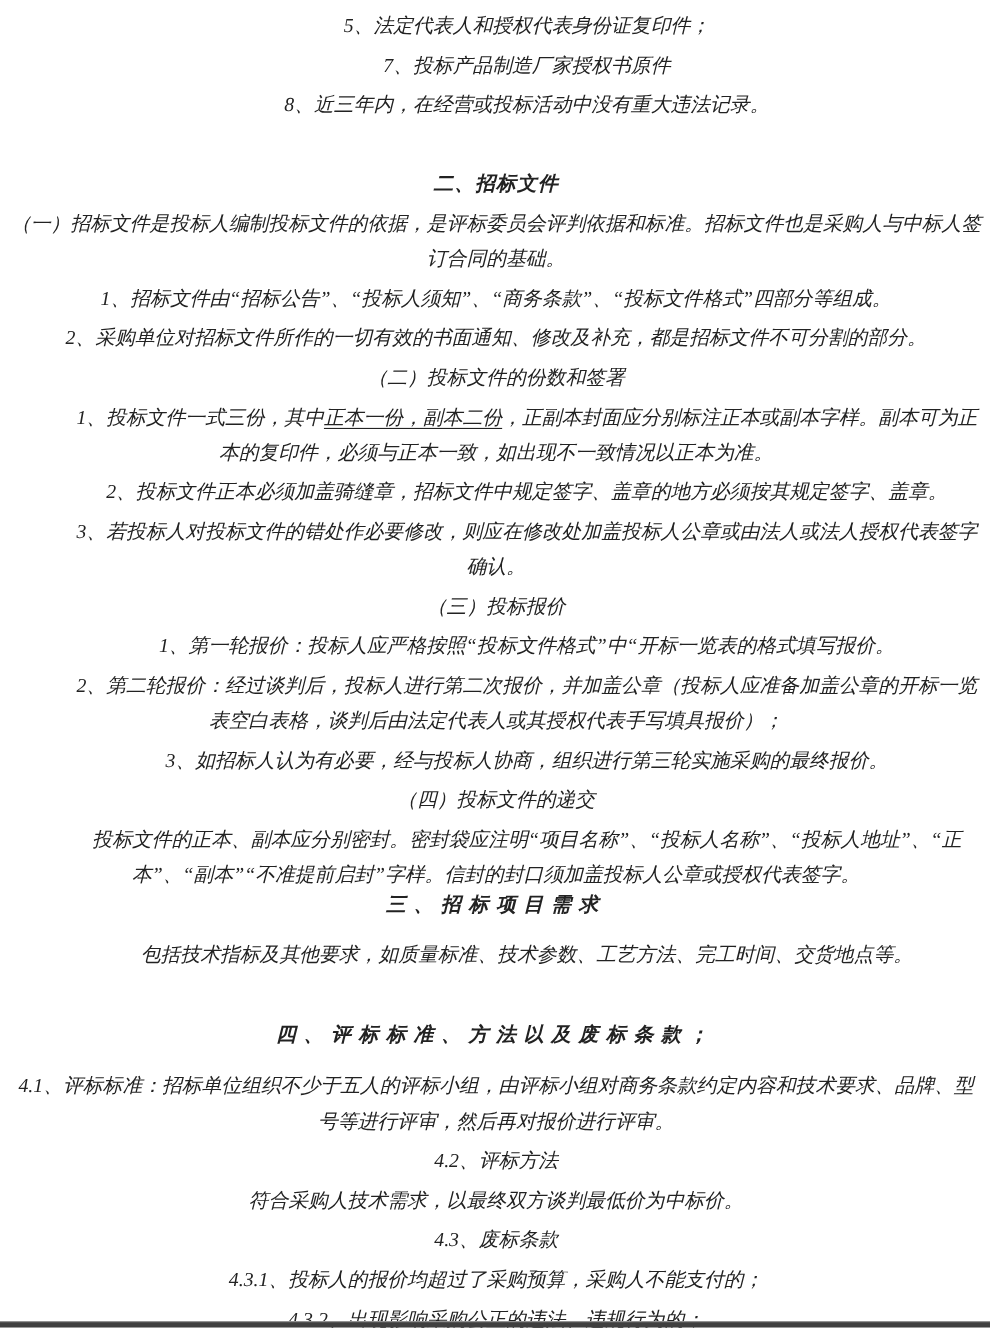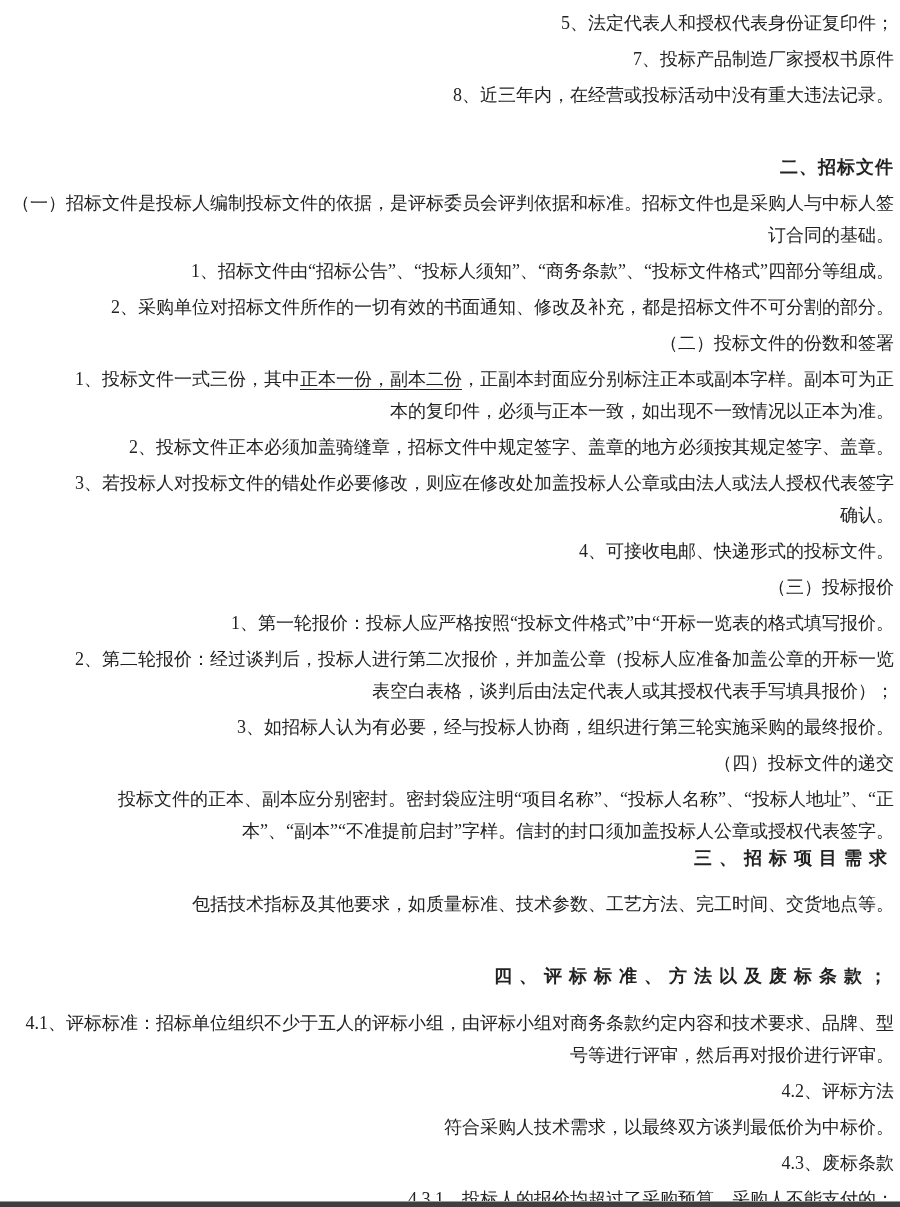--- a/index.html
+++ b/index.html
@@ -18,21 +18,22 @@
   .doc {
     position: relative;
     box-sizing: border-box;
     width: 900px;
     height: 1207px;
     padding: 7px 6px 0 8px;
   }
   .p {
     margin: 0 0 4px 0;
     line-height: 32px;
-    text-align: right;
+    text-align: center;
+    font-style: italic;
   }
   
   .ind { text-indent: 56px; }
   .b { font-weight: bold; margin-top: 40px; }
   .ls1 { letter-spacing: 1px; }
   .sp { letter-spacing: 7px; }
   .u { text-decoration: underline; text-underline-offset: 4px; margin-top: 28px; }
   .mt11 { }
   .mt9  { margin-top: 15px; }
   .mt14 { margin-top: 14px; }
@@ -63,21 +64,20 @@
   <div class="p">2、采购单位对招标文件所作的一切有效的书面通知、修改及补充，都是招标文件不可分割的部分。</div>
 
   <div class="p">（二）投标文件的份数和签署</div>
 
   <div class="p ind">
     <span>1、投标文件一式三份，其中</span><span class="u">正本一份，副本二份</span><span>，正副本封面应分别标注正本或副本字样。副本可为正本的复印件，必须与正本一致，如出现不一致情况以正本为准。</span>
   </div>
 
   <div class="p ind">2、投标文件正本必须加盖骑缝章，招标文件中规定签字、盖章的地方必须按其规定签字、盖章。</div>
   <div class="p ind">3、若投标人对投标文件的错处作必要修改，则应在修改处加盖投标人公章或由法人或法人授权代表签字确认。</div>
-  <div class="p ind">4、可接收电邮、快递形式的投标文件。</div>
 
   <div class="p">（三）投标报价</div>
   <div class="p ind">1、第一轮报价：投标人应严格按照“投标文件格式”中“开标一览表的格式填写报价。</div>
   <div class="p ind">2、第二轮报价：经过谈判后，投标人进行第二次报价，并加盖公章（投标人应准备加盖公章的开标一览表空白表格，谈判后由法定代表人或其授权代表手写填具报价）；</div>
   <div class="p ind">3、如招标人认为有必要，经与投标人协商，组织进行第三轮实施采购的最终报价。</div>
 
   <div class="p mt11">（四）投标文件的递交</div>
   <div class="p ind">投标文件的正本、副本应分别密封。密封袋应注明“项目名称”、“投标人名称”、“投标人地址”、“正本”、“副本”“不准提前启封”字样。信封的封口须加盖投标人公章或授权代表签字。</div>
 
   <div class="p b sp mtm9">三、招标项目需求</div>

